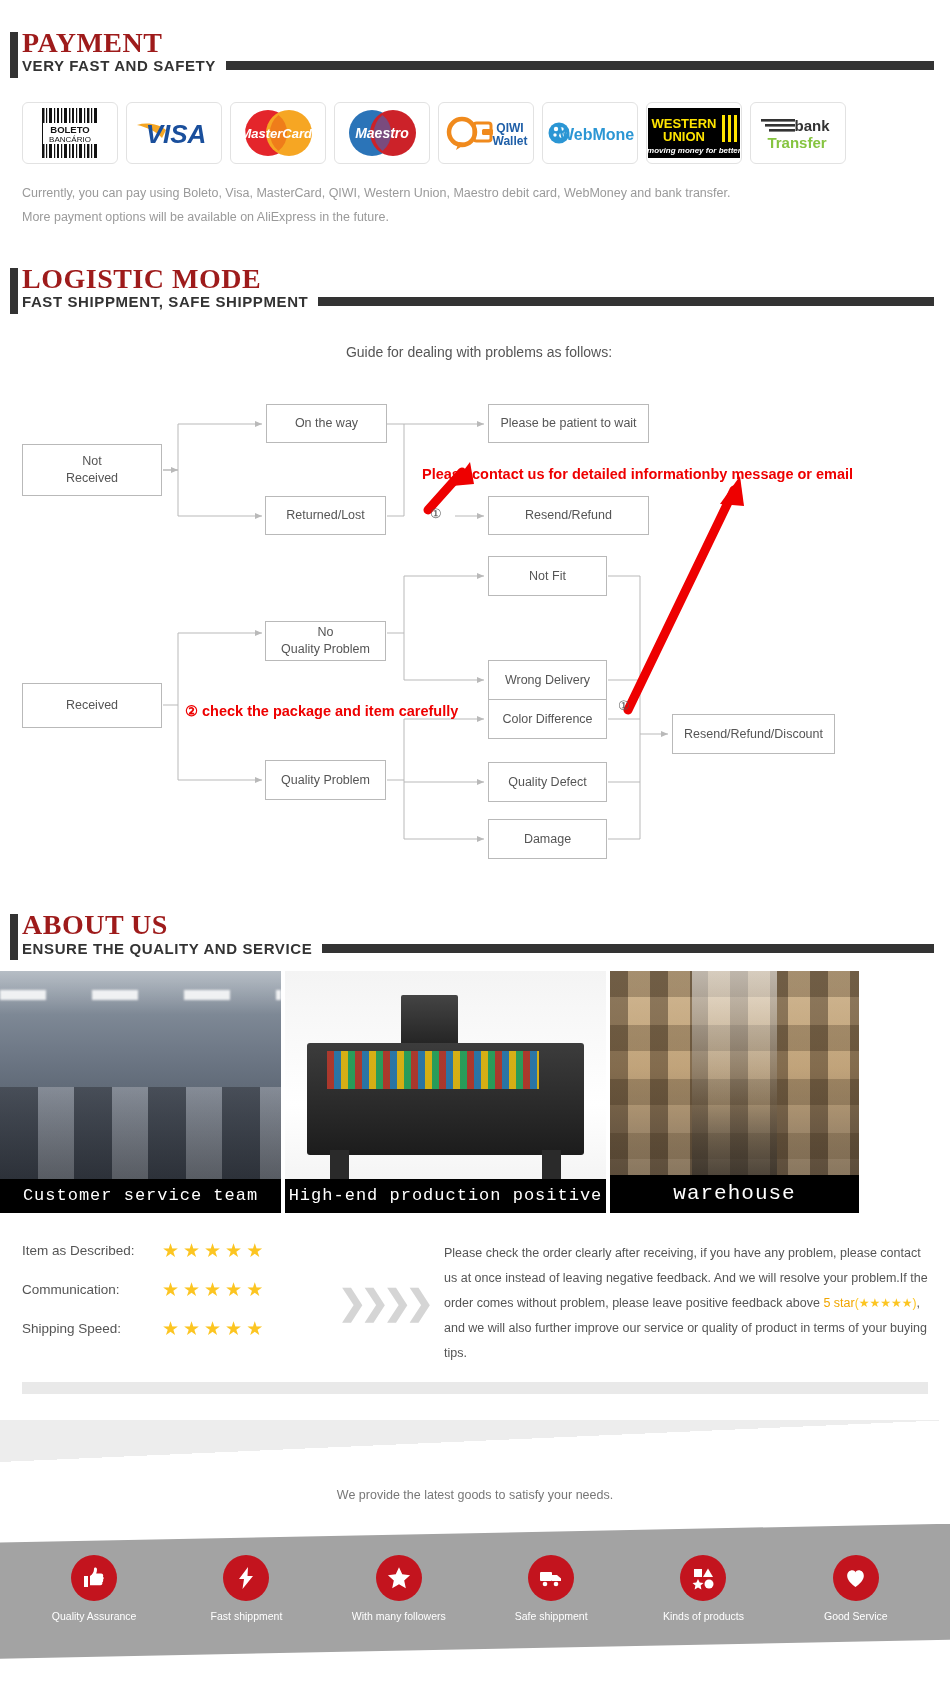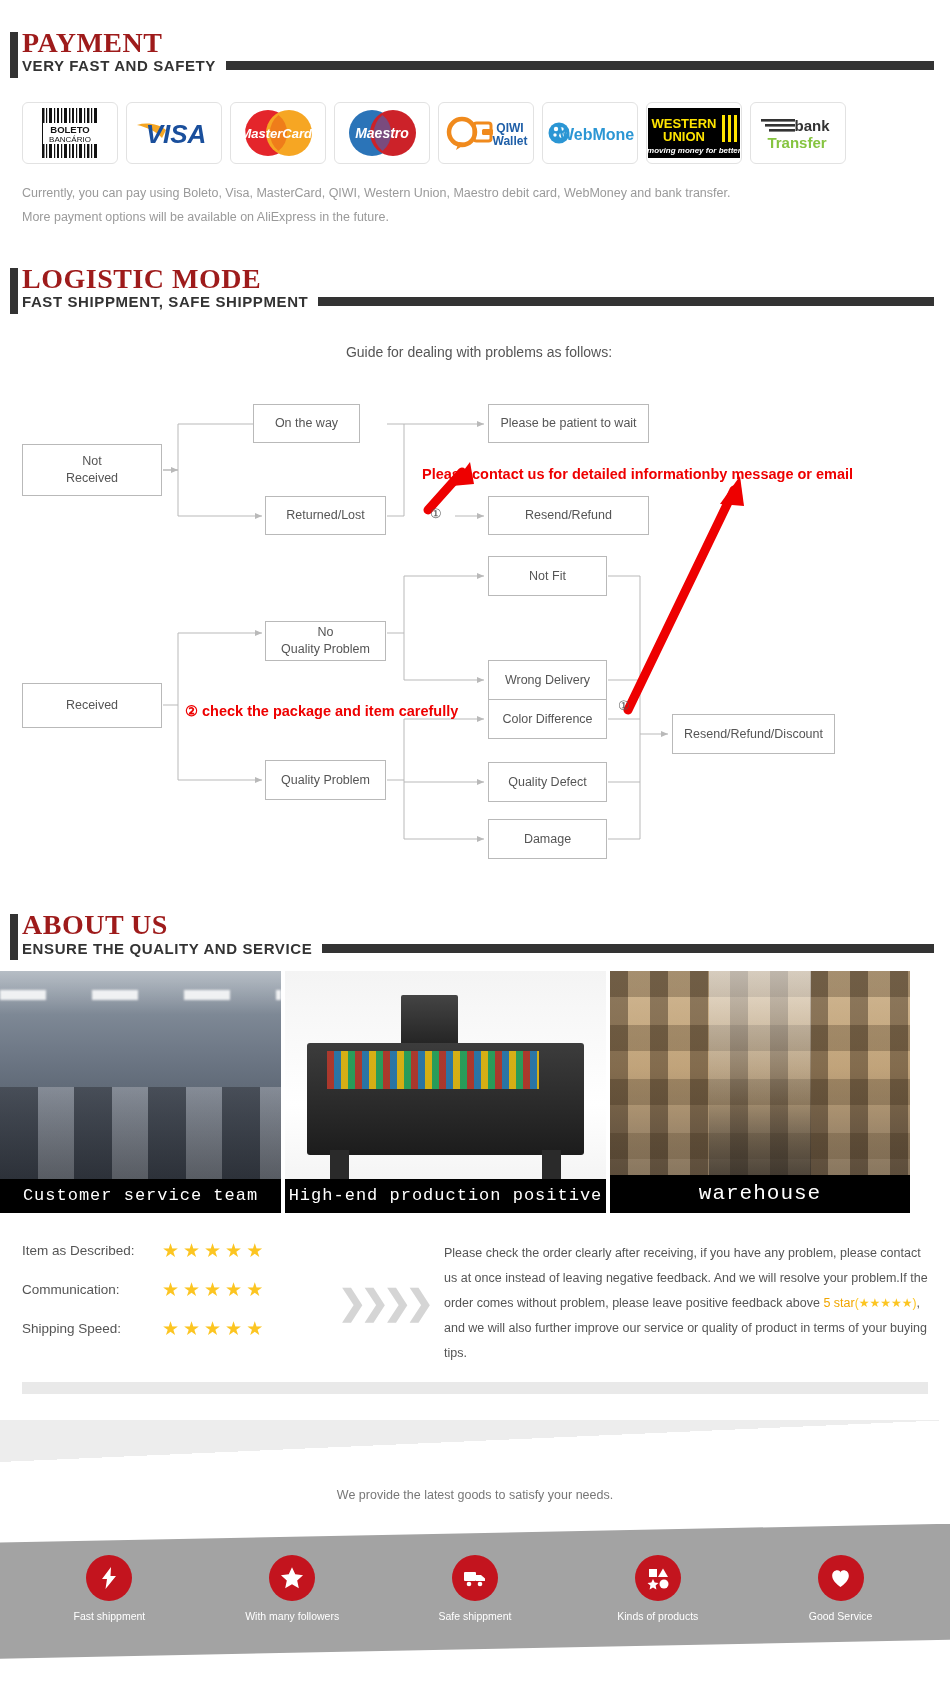--- a/index.html
+++ b/index.html
@@ -128,21 +128,21 @@
     background: #000;
     color: #fff;
     text-align: center;
     font-family: "Liberation Mono", monospace;
     font-size: 17px;
     letter-spacing: 1px;
     padding: 7px 0 8px 0;
   }
   .photo-cell.p1 { width: 281px; height: 242px; }
   .photo-cell.p2 { width: 321px; height: 242px; }
-  .photo-cell.p3 { width: 300px; height: 242px; }
+  .photo-cell.p3 { width: 249px; height: 242px; }
   .photo-cell.p3 .cap { font-size: 21px; }
 
   
   .img-office {
     width: 100%; height: 100%;
     background:
       linear-gradient(180deg, rgba(255,255,255,0.35) 0%, rgba(255,255,255,0.0) 18%),
       linear-gradient(180deg, #8f9aa6 0%, #6e7886 34%, #56606d 60%, #3e4650 100%);
     position: relative;
   }
@@ -509,21 +509,21 @@
         </g>
         <g>
           <path d="M628,350 L734,130" stroke="#ee0000" stroke-width="9" stroke-linecap="round" fill="none"></path>
           <path d="M740,116 L720,144 L744,146 Z" fill="#ee0000"></path>
         </g>
       </svg>
 
       <div class="fbox" style="left:22px;  top:84px;  width:140px; height:52px; white-space:pre-line;">Not
 Received</div>
 
-      <div class="fbox" style="left:253px; top:44px;  width:107px; height:39px;">On the way</div>
+      <div class="fbox" style="left:266px; top:44px;  width:121px; height:39px;">On the way</div>
 
       <div class="fbox" style="left:265px; top:136px; width:121px; height:39px;">Returned/Lost</div>
 
       <div class="fbox" style="left:488px; top:44px;  width:161px; height:39px;">Please be patient to wait</div>
 
       <div class="fbox" style="left:488px; top:136px; width:161px; height:39px;">Resend/Refund</div>
 
       <div class="fbox" style="left:22px;  top:323px; width:140px; height:45px;">Received</div>
 
       <div class="fbox" style="left:265px; top:261px; width:121px; height:40px; white-space:pre-line;">No
@@ -611,20 +611,28 @@
   </section>
 
   <section class="footer-zone">
     <div class="wedge-top"></div>
 
     <div class="tagline">We provide the latest goods to satisfy your needs.</div>
 
     <div class="footer-band">
       <div class="footer-items">
 
+        <div class="f-item">
+          <div class="f-circle">
+            <svg class="ico" width="24" height="24" viewBox="0 0 24 24" fill="#fff">
+                <path d="M2 10h4v11H2zM8 10c2.5-1.5 4-4 4-7 0-1 .7-1.6 1.6-1.4.9.2 1.4 1 1.4 2 0 1.4-.3 2.8-.8 4h5c1.1 0 2 .9 2 2 0 .4-.1.7-.3 1 .5.4.8 1 .8 1.6 0 .7-.3 1.2-.8 1.6.2.3.3.6.3 1 0 .7-.4 1.3-1 1.6.1.3.2.6.2.9 0 1.1-.9 2-2 2H8z"></path>
+              </svg>
+          </div>
+          <div class="f-label">Quality Assurance</div>
+        </div>
 
         <div class="f-item">
           <div class="f-circle">
             <svg class="ico" width="24" height="24" viewBox="0 0 24 24" fill="#fff">
                 <path d="M14 1 5 13h5l-1.5 10L19 10h-5.5z"></path>
               </svg>
           </div>
           <div class="f-label">Fast shippment</div>
         </div>
 

